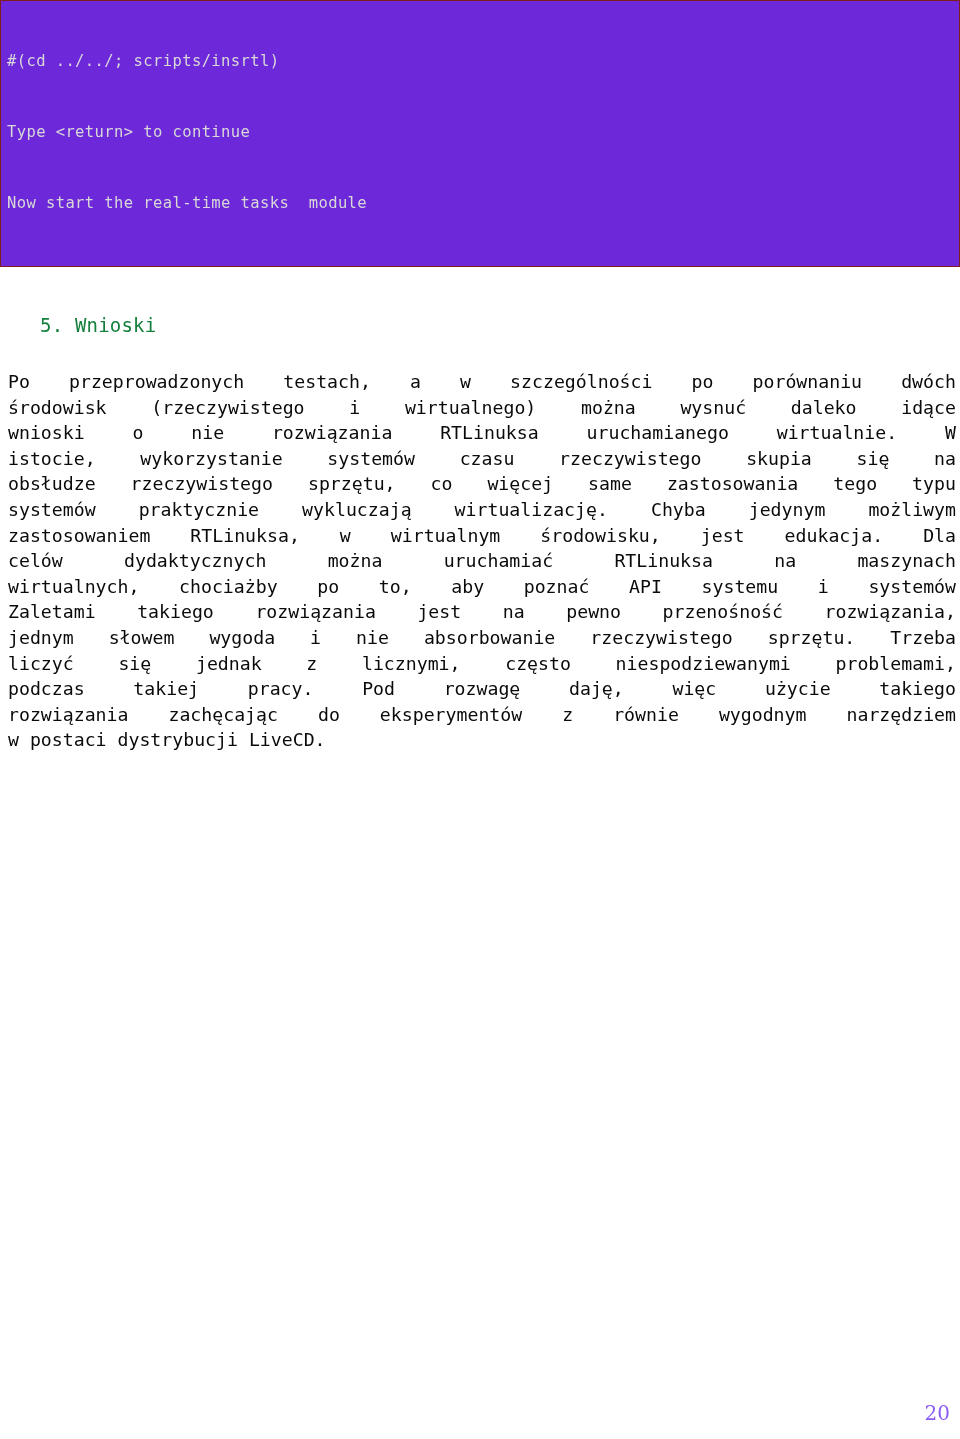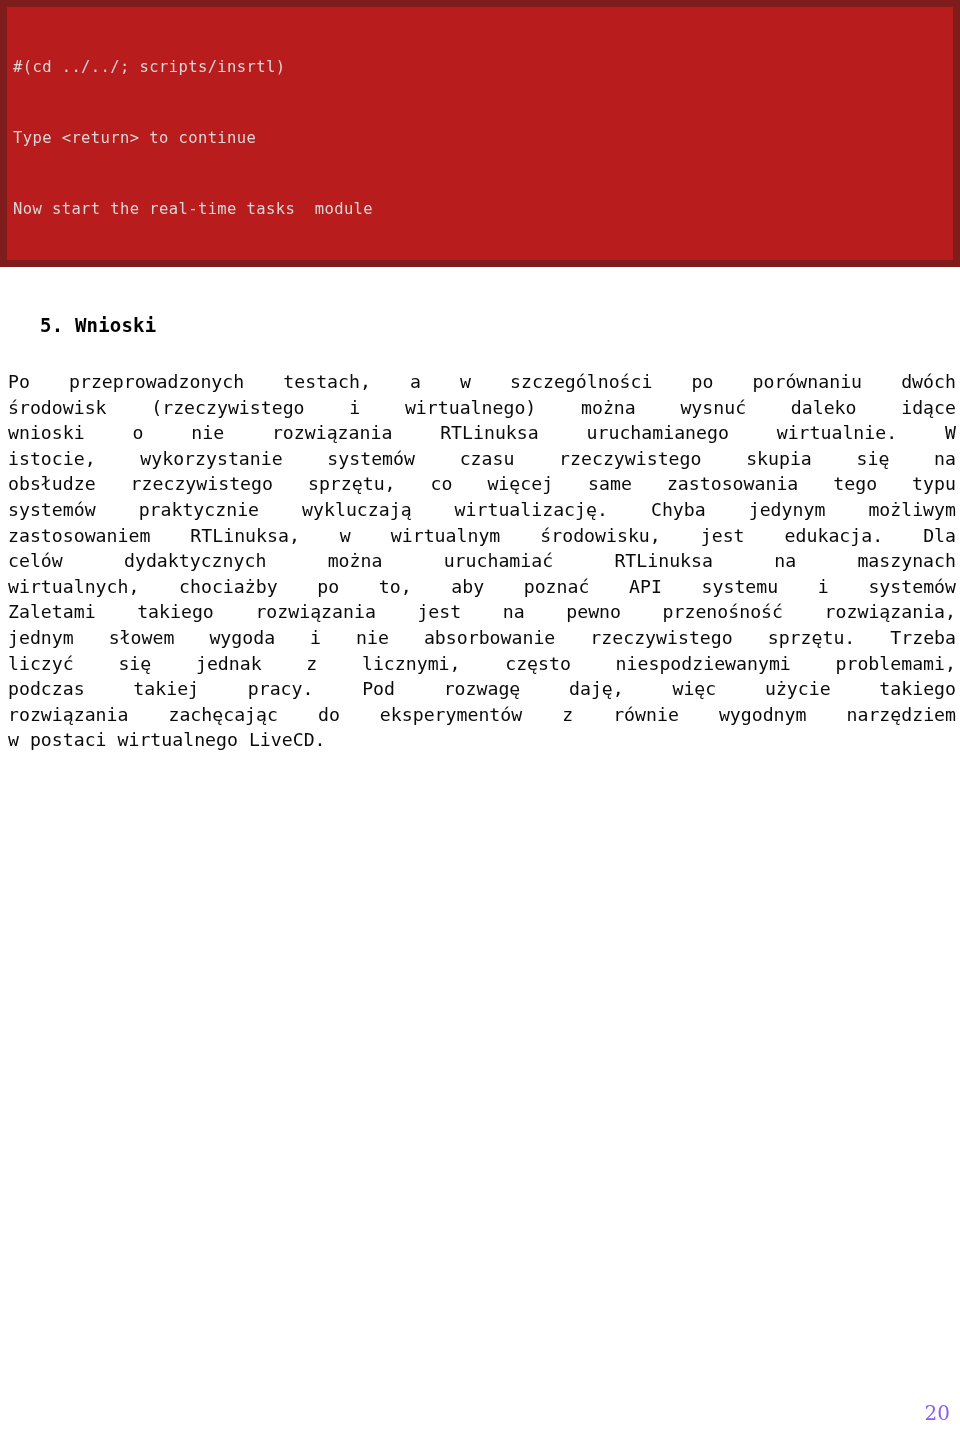--- a/index.html
+++ b/index.html
@@ -17,22 +17,22 @@
     -webkit-font-smoothing: antialiased;
   }
 
   
   .terminal-figure {
     position: absolute;
     left: 0;
     top: 0;
     width: 960px;
     height: 267px;
-    background: #b91c1c;
-    border: 7px solid #7f1d1d;
+    background: #6d28d9;
+    border: 1px solid #7f1d1d;
     box-sizing: border-box;
     overflow: hidden;
   }
   .terminal-screen {
     position: absolute;
     left: 6px;
     top: 2px;
     right: 0;
     bottom: 0;
     font-family: "DejaVu Sans Mono", "Liberation Mono", monospace;
@@ -48,22 +48,22 @@
   }
   .term-line.blank { color: transparent; }
 
   
   .doc-heading {
     position: absolute;
     left: 40px;
     top: 314px;
     font-family: "DejaVu Sans Mono", "Liberation Mono", monospace;
     font-size: 19px;
-    font-weight: bold;
-    color: #000000;
+    font-weight: normal;
+    color: #15803d;
     letter-spacing: 0.2px;
     white-space: pre;
   }
 
   .doc-body {
     position: absolute;
     left: 8px;
     top: 369px;
     width: 948px;
     font-family: "DejaVu Sans Mono", "Liberation Mono", monospace;
@@ -125,16 +125,16 @@
   <div class="jline"><span>obsłudze</span><span>rzeczywistego</span><span>sprzętu,</span><span>co</span><span>więcej</span><span>same</span><span>zastosowania</span><span>tego</span><span>typu</span></div>
   <div class="jline"><span>systemów</span><span>praktycznie</span><span>wykluczają</span><span>wirtualizację.</span><span>Chyba</span><span>jedynym</span><span>możliwym</span></div>
   <div class="jline"><span>zastosowaniem</span><span>RTLinuksa,</span><span>w</span><span>wirtualnym</span><span>środowisku,</span><span>jest</span><span>edukacja.</span><span>Dla</span></div>
   <div class="jline"><span>celów</span><span>dydaktycznych</span><span>można</span><span>uruchamiać</span><span>RTLinuksa</span><span>na</span><span>maszynach</span></div>
   <div class="jline"><span>wirtualnych,</span><span>chociażby</span><span>po</span><span>to,</span><span>aby</span><span>poznać</span><span>API</span><span>systemu</span><span>i</span><span>systemów</span></div>
   <div class="jline"><span>Zaletami</span><span>takiego</span><span>rozwiązania</span><span>jest</span><span>na</span><span>pewno</span><span>przenośność</span><span>rozwiązania,</span></div>
   <div class="jline"><span>jednym</span><span>słowem</span><span>wygoda</span><span>i</span><span>nie</span><span>absorbowanie</span><span>rzeczywistego</span><span>sprzętu.</span><span>Trzeba</span></div>
   <div class="jline"><span>liczyć</span><span>się</span><span>jednak</span><span>z</span><span>licznymi,</span><span>często</span><span>niespodziewanymi</span><span>problemami,</span></div>
   <div class="jline"><span>podczas</span><span>takiej</span><span>pracy.</span><span>Pod</span><span>rozwagę</span><span>daję,</span><span>więc</span><span>użycie</span><span>takiego</span></div>
   <div class="jline"><span>rozwiązania</span><span>zachęcając</span><span>do</span><span>eksperymentów</span><span>z</span><span>równie</span><span>wygodnym</span><span>narzędziem</span></div>
-  <div class="jline last"><span>w postaci wirtualnego LiveCD.</span></div>
+  <div class="jline last"><span>w postaci dystrybucji LiveCD.</span></div>
 </div>
 
 <div class="page-number">20</div>
 
 </body></html>

